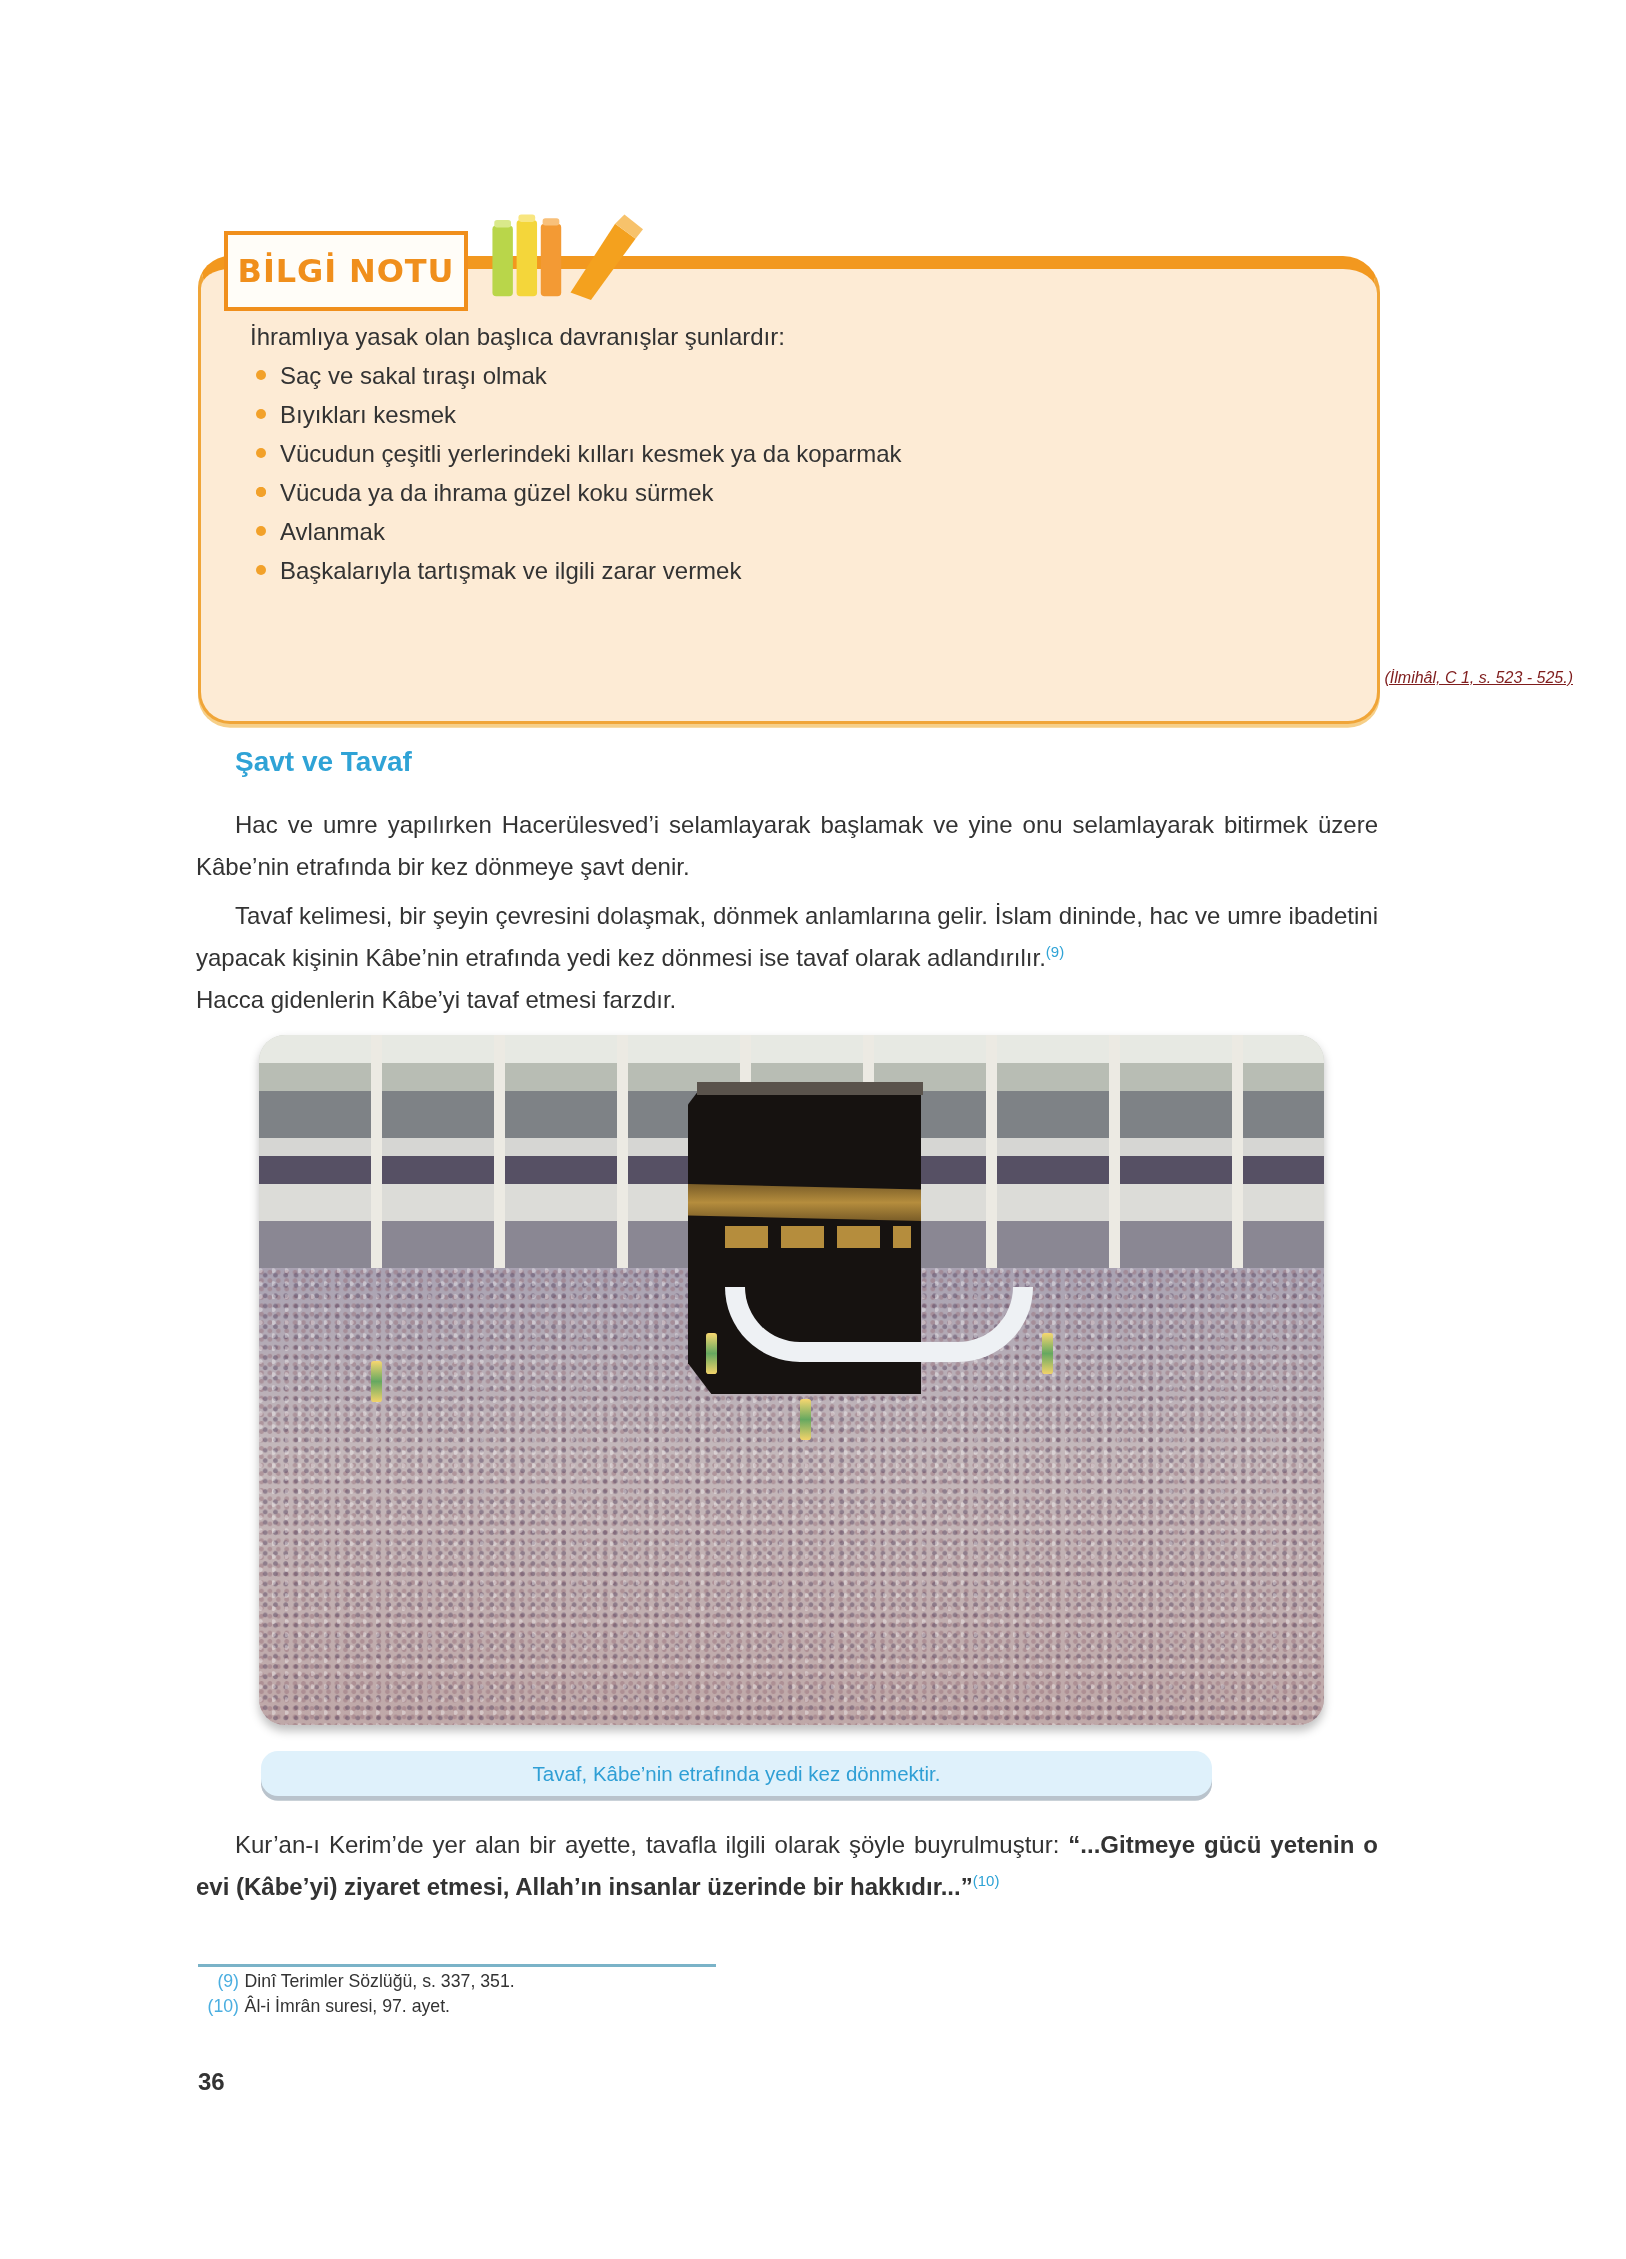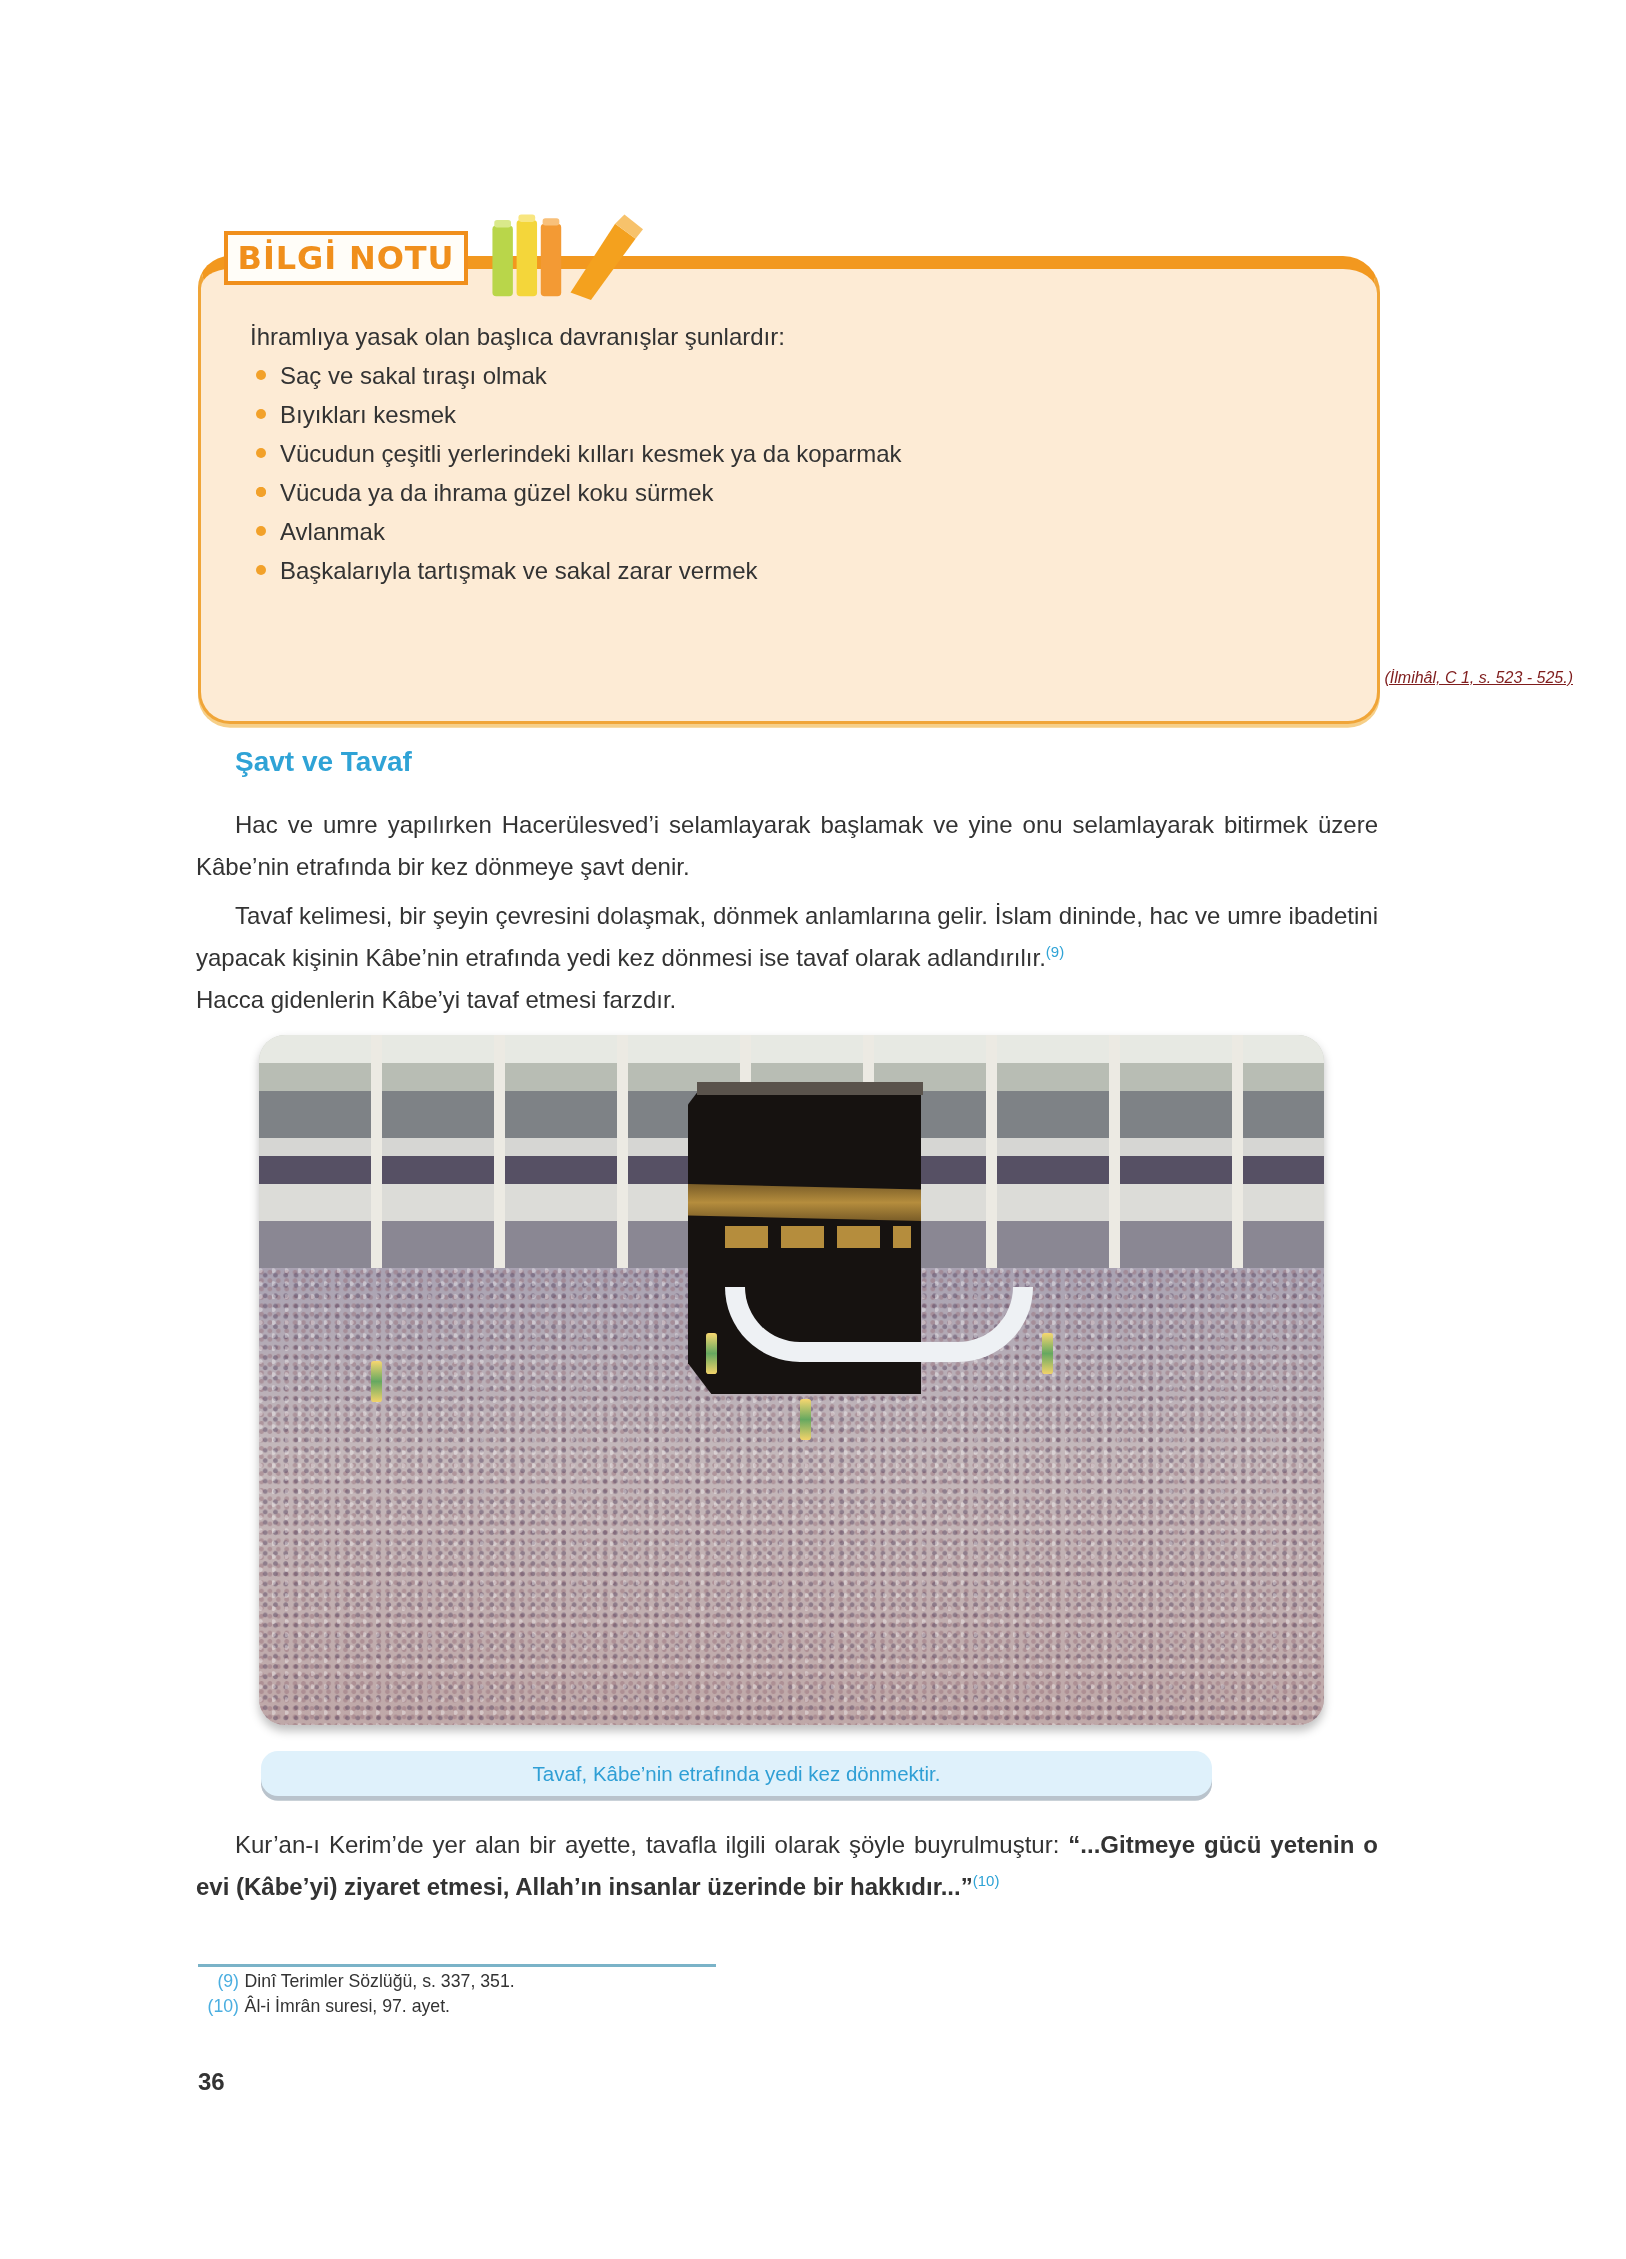--- a/index.html
+++ b/index.html
@@ -7,21 +7,21 @@
     body { position: relative; font-family: "Liberation Sans", sans-serif; color: #2b2b2b; overflow: hidden; }
 
     
     .note {
       position: absolute; left: 198px; top: 256px; width: 1182px; height: 468px;
       background: #fdebd5; border: 3.7px solid #f0a538; border-top: 13px solid #f2981f;
       border-radius: 32px 37px 32px 32px;
       box-shadow: 0 3.7px 0 #f6cf88;
     }
     .note-label {
-      position: absolute; left: 224px; top: 231px; width: 244px; height: 54px;
+      position: absolute; left: 224px; top: 231px; width: 244px; height: 80px;
       background: #fffdf8; border: 4.7px solid #f08f1c;
       display: flex; align-items: center; justify-content: center;
       font-family: "DejaVu Sans", sans-serif; font-weight: bold;
       font-size: 32px; color: #f08f1c; letter-spacing: 0.9px;
     }
     .books { position: absolute; left: 485px; top: 207px; width: 158px; height: 93px; }
     .note-body { position: absolute; left: 250px; top: 317px; width: 1100px; }
     .note-intro { font-size: 24px; line-height: 39px; color: #333; }
     .note-list { list-style: none; }
     .note-list li { font-size: 24px; line-height: 39px; padding-left: 30px; position: relative; color: #333; }
@@ -118,21 +118,21 @@
 
 <div class="note-body">
   <p class="note-intro">İhramlıya yasak olan başlıca davranışlar şunlardır:</p>
   <ul class="note-list">
     <li><span class="bullet"></span><span>Saç ve sakal tıraşı olmak</span></li>
     <li><span class="bullet"></span><span>Bıyıkları kesmek</span></li>
     <li><span class="bullet"></span><span>Vücudun çeşitli yerlerindeki kılları kesmek ya da koparmak</span></li>
     <li><span class="bullet"></span></li>
     <li><span class="bullet"></span><span>Vücuda ya da ihrama güzel koku sürmek</span></li>
     <li><span class="bullet"></span><span>Avlanmak</span></li>
-    <li><span class="bullet"></span><span>Başkalarıyla tartışmak ve sakal zarar vermek</span></li>
+    <li><span class="bullet"></span><span>Başkalarıyla tartışmak ve ilgili zarar vermek</span></li>
   </ul>
 </div>
 <div class="note-source">(İlmihâl, C 1, s. 523 - 525.)</div>
 
 <h2 class="section-title">Şavt ve Tavaf</h2>
 
 <p class="para p1"><span class="indent"></span><span>Hac ve umre yapılırken Hacerülesved’i  selamlayarak başlamak ve yine onu selamlayarak bitirmek üzere Kâbe’nin etrafında bir kez dönmeye şavt denir.</span></p>
 
 <p class="para p2"><span class="indent"></span><span>Tavaf kelimesi, bir şeyin çevresini dolaşmak, dönmek anlamlarına gelir. İslam dininde, hac ve umre ibadetini yapacak kişinin Kâbe’nin etrafında yedi kez dönmesi ise tavaf olarak adlandırılır.</span><span class="sup">(9)</span><br><span>Hacca  gidenlerin Kâbe’yi tavaf etmesi farzdır.</span></p>
 

